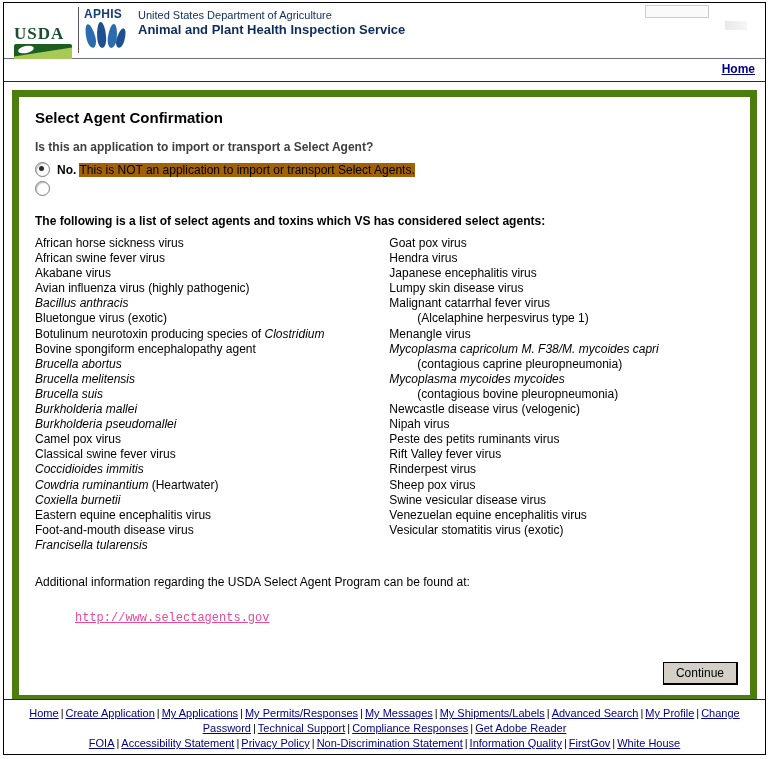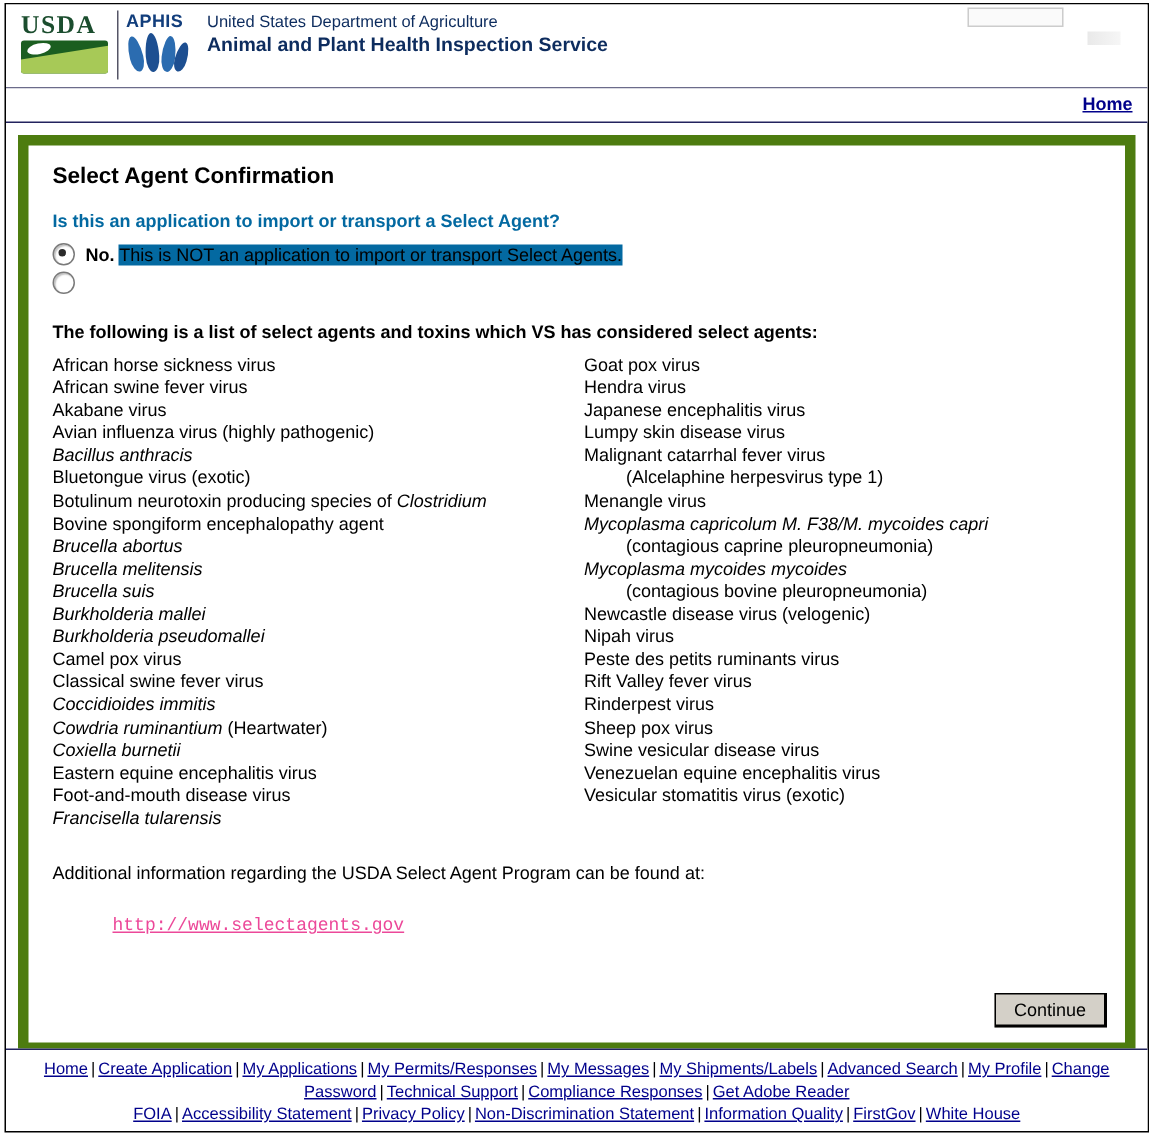--- a/index.html
+++ b/index.html
@@ -31,21 +31,21 @@
   .header {
     height: 56px;
     border-bottom: 1px solid #6b6b8a;
     position: relative;
     box-sizing: border-box;
     background: #ffffff;
   }
   .usda-logo {
     position: absolute;
     left: 10px;
-    top: 5px;
+    top: 22px;
     width: 58px;
     height: 44px;
   }
   .usda-word {
     font-family: "Liberation Serif", serif;
     font-weight: bold;
     font-size: 17px;
     letter-spacing: 1px;
     color: #1b4d2e;
     line-height: 17px;
@@ -190,21 +190,21 @@
   }
   .page-title {
     font-size: 15px;
     font-weight: bold;
     color: #000000;
     margin: 2px 0 14px 2px;
   }
   .question {
     font-size: 12px;
     font-weight: bold;
-    color: #0369a1;
+    color: #404040;
     margin: 0 0 8px 2px;
   }
   .radio-row {
     display: flex;
     align-items: center;
     margin: 4px 0 4px 2px;
   }
   .radio {
     width: 13px;
     height: 13px;
@@ -224,21 +224,21 @@
     width: 5px;
     height: 5px;
     border-radius: 50%;
     background: #2a2a2a;
   }
   .radio-label {
     font-size: 12px;
     color: #000000;
   }
   .radio-label b { font-weight: bold; }
-  .hl { background: #0369a1; }
+  .hl { background: #a16207; }
   .list-intro {
     font-size: 12px;
     font-weight: bold;
     margin: 18px 0 8px 2px;
   }
   .agent-cols {
     display: flex;
     margin-left: 2px;
   }
   .agent-col {

